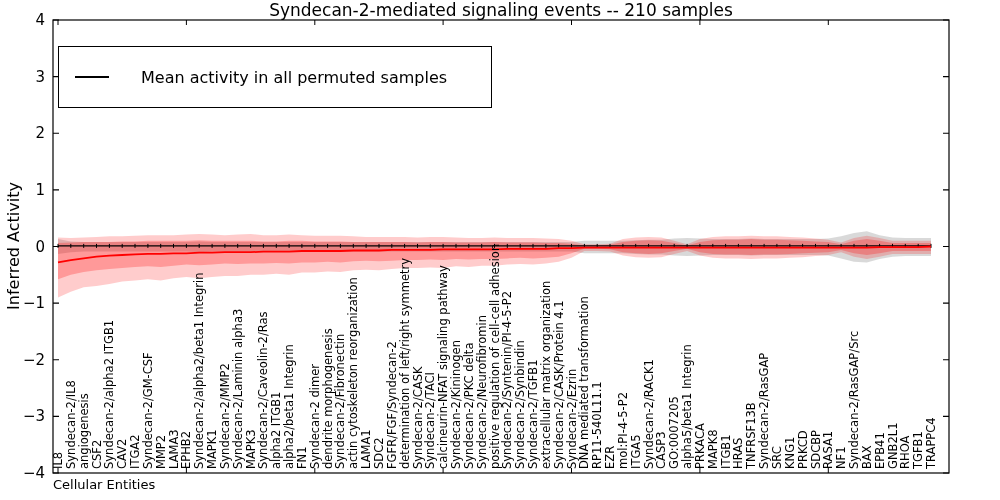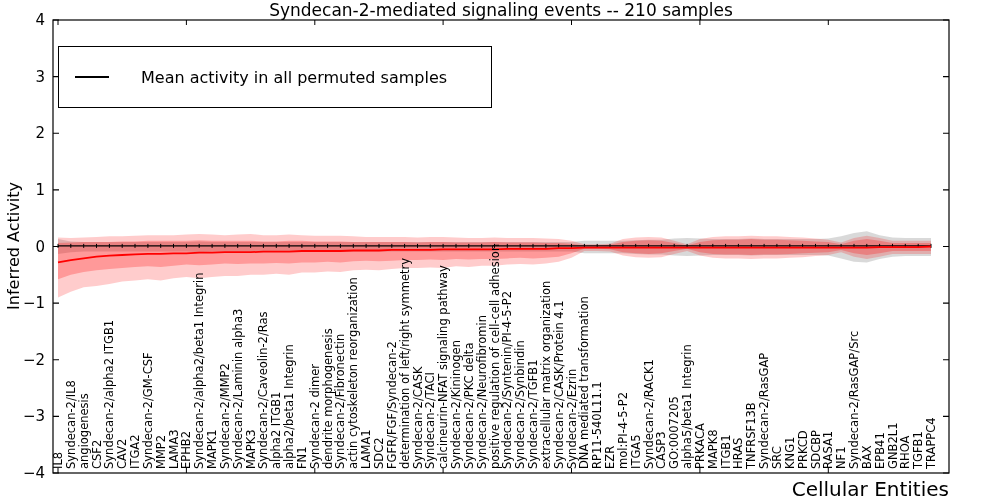--- a/index.html
+++ b/index.html
@@ -10,22 +10,22 @@
   }
   .title {
     position:absolute; left:53px; top:0px; width:896px; text-align:center;
     font-size:17px; white-space:nowrap;
   }
   .ylabel {
     position:absolute; left:13px; top:246px; transform:translate(-50%,-50%) rotate(-90deg);
     font-size:16px; white-space:nowrap;
   }
   .xlabel {
-    position:absolute; left:53px; top:477px; width:896px; text-align:right;
-    font-size:20px;
+    position:absolute; left:53px; top:477px; width:896px; text-align:left;
+    font-size:13px;
   }
   .legend {
     position:absolute; left:58px; top:34px; width:434px; height:62px;
     background:#ffffff; border:1.5px solid #000; box-sizing:border-box;
     display:flex; flex-direction:column; justify-content:center; gap:4px;
     padding-left:16px; z-index:5;margin-top:12px;
   }
   .legend-row { display:flex; align-items:center; height:25px; }
   .legend-swatch { display:inline-block; width:34px; border-top:2px solid #000; margin-right:32px; }
   .legend-label { font-size:16px; white-space:nowrap; }

